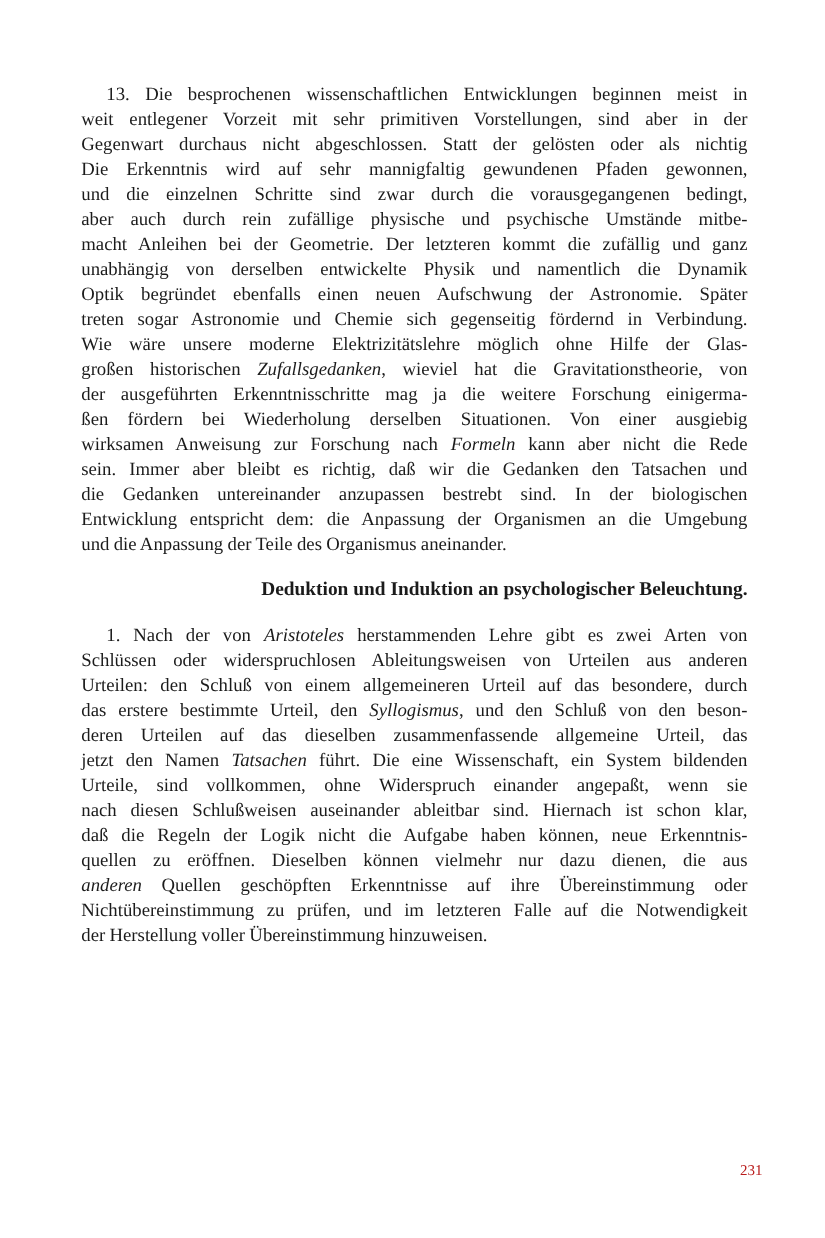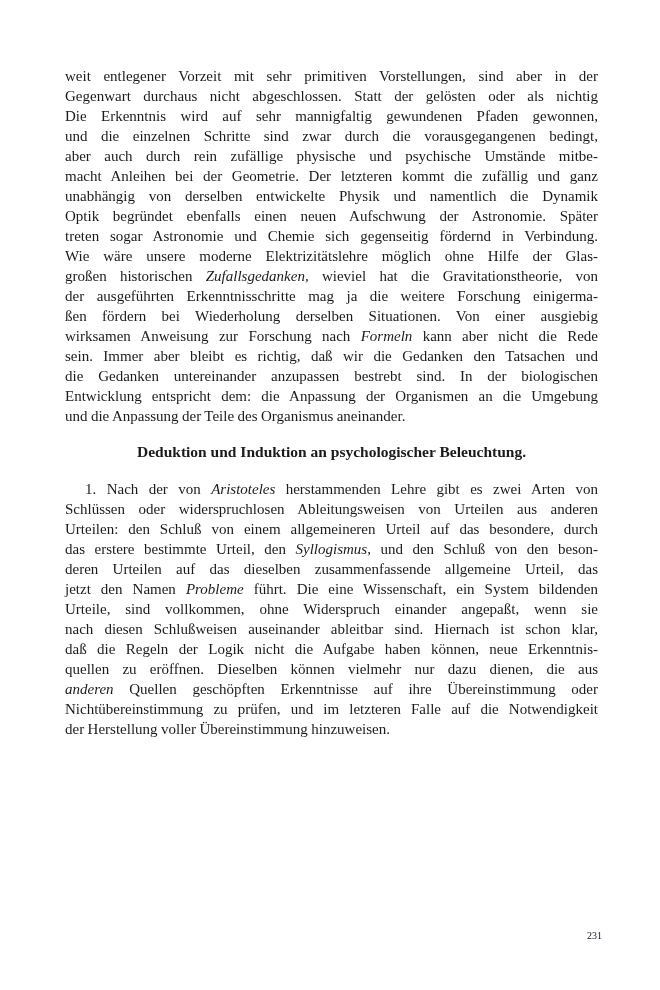--- a/index.html
+++ b/index.html
@@ -37,38 +37,39 @@
   .line.first {
     text-indent: 20px;
   }
   .line.last {
     text-align-last: left;
   }
   .heading {
     font-weight: bold;
     font-size: 15.5px;
     line-height: 20px;
-    text-align: center;
+    text-align: right;
     margin: 16px 0 17px 0;
   }
   .pagenum {
     position: absolute;
     top: 929px;
-    right: 58px;
-    font-size: 10px;
+    right: 50px;
+    font-size: 12px;
     line-height: 14px;
-    color: #0f172a;
+    color: #b91c1c;
   }
 </style>
 </head>
 <body>
 
 <div class="sheet">
   <div class="textblock">
     <div class="paragraph">
+        <div class="line first">13. Die besprochenen wissenschaftlichen Entwicklungen beginnen meist in</div>
         <div class="line">weit entlegener Vorzeit mit sehr primitiven Vorstellungen, sind aber in der</div>
         <div class="line">Gegenwart durchaus nicht abgeschlossen. Statt der gelösten oder als nichtig</div>
         <div class="line">Die Erkenntnis wird auf sehr mannigfaltig gewundenen Pfaden gewonnen,</div>
         <div class="line">und die einzelnen Schritte sind zwar durch die vorausgegangenen bedingt,</div>
         <div class="line">aber auch durch rein zufällige physische und psychische Umstände mitbe-</div>
         <div class="line">macht Anleihen bei der Geometrie. Der letzteren kommt die zufällig und ganz</div>
         <div class="line">unabhängig von derselben entwickelte Physik und namentlich die Dynamik</div>
         <div class="line">Optik begründet ebenfalls einen neuen Aufschwung der Astronomie. Später</div>
         <div class="line">treten sogar Astronomie und Chemie sich gegenseitig fördernd in Verbindung.</div>
         <div class="line">Wie wäre unsere moderne Elektrizitätslehre möglich ohne Hilfe der Glas-</div>
@@ -81,21 +82,21 @@
         <div class="line">Entwicklung entspricht dem: die Anpassung der Organismen an die Umgebung</div>
         <div class="line last">und die Anpassung der Teile des Organismus aneinander.</div>
       </div>
     <div class="heading">Deduktion und Induktion an psychologischer Beleuchtung.</div>
     <div class="paragraph">
         <div class="line first">1. Nach der von <i>Aristoteles</i> herstammenden Lehre gibt es zwei Arten von</div>
         <div class="line">Schlüssen oder widerspruchlosen Ableitungsweisen von Urteilen aus anderen</div>
         <div class="line">Urteilen: den Schluß von einem allgemeineren Urteil auf das besondere, durch</div>
         <div class="line">das erstere bestimmte Urteil, den <i>Syllogismus</i>, und den Schluß von den beson-</div>
         <div class="line">deren Urteilen auf das dieselben zusammenfassende allgemeine Urteil, das</div>
-        <div class="line">jetzt den Namen <i>Probleme</i> führt. Die eine Wissenschaft, ein System bildenden</div>
+        <div class="line">jetzt den Namen <i>Tatsachen</i> führt. Die eine Wissenschaft, ein System bildenden</div>
         <div class="line">Urteile, sind vollkommen, ohne Widerspruch einander angepaßt, wenn sie</div>
         <div class="line">nach diesen Schlußweisen auseinander ableitbar sind. Hiernach ist schon klar,</div>
         <div class="line">daß die Regeln der Logik nicht die Aufgabe haben können, neue Erkenntnis-</div>
         <div class="line">quellen zu eröffnen. Dieselben können vielmehr nur dazu dienen, die aus</div>
         <div class="line"><i>anderen</i> Quellen geschöpften Erkenntnisse auf ihre Übereinstimmung oder</div>
         <div class="line">Nichtübereinstimmung zu prüfen, und im letzteren Falle auf die Notwendigkeit</div>
         <div class="line last">der Herstellung voller Übereinstimmung hinzuweisen.</div>
       </div>
   </div>
   <div class="pagenum">231</div>

